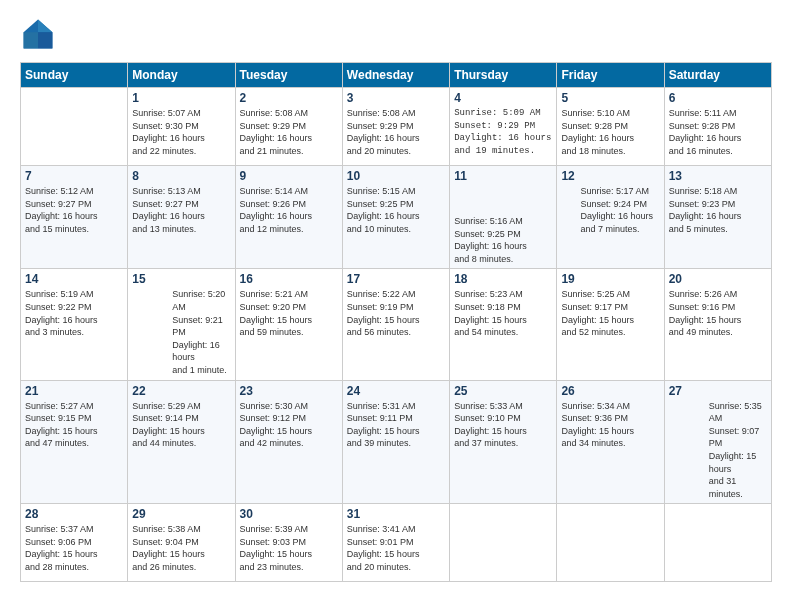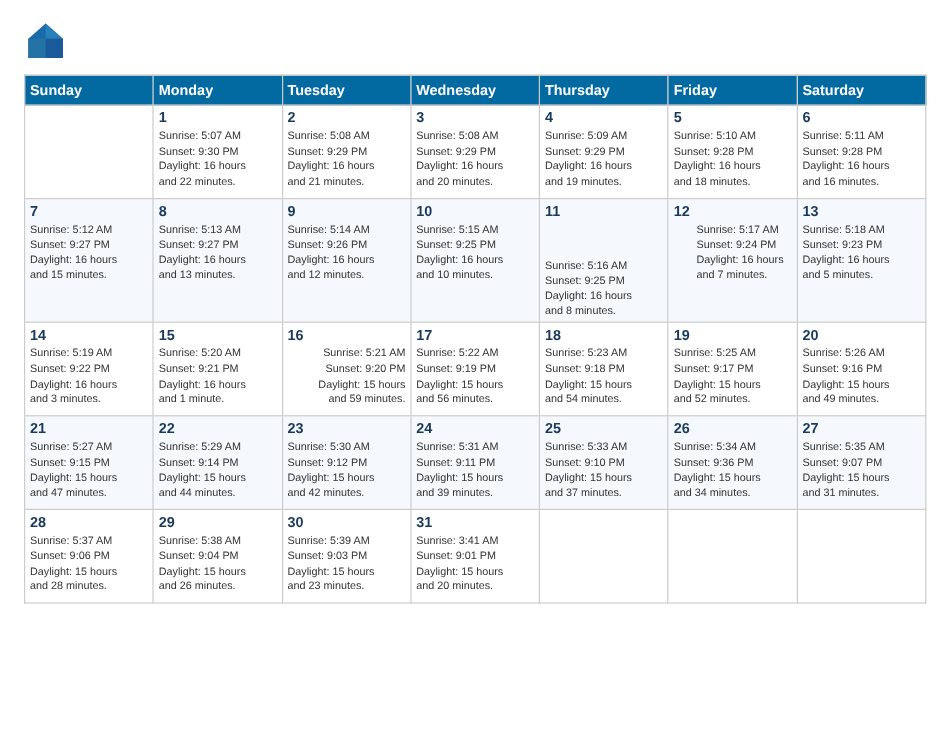--- a/index.html
+++ b/index.html
@@ -155,21 +155,21 @@
           </td>
           <td>
             <span class="day-num">3</span>
             <div class="day-info" style="white-space: pre-line;">Sunrise: 5:08 AM
 Sunset: 9:29 PM
 Daylight: 16 hours
 and 20 minutes.</div>
           </td>
           <td>
             <span class="day-num">4</span>
-            <div class="day-info" style="white-space: pre-line;">Sunrise: 5:09 AM
+            <div class="day-info" style="white-space: pre-line; font-family: Liberation Mono, monospace;">Sunrise: 5:09 AM
 Sunset: 9:29 PM
 Daylight: 16 hours
 and 19 minutes.</div>
           </td>
           <td>
             <span class="day-num">5</span>
             <div class="day-info" style="white-space: pre-line;">Sunrise: 5:10 AM
 Sunset: 9:28 PM
 Daylight: 16 hours
 and 18 minutes.</div>
@@ -236,28 +236,28 @@
         <tr>
           <td>
             <span class="day-num">14</span>
             <div class="day-info" style="white-space: pre-line;">Sunrise: 5:19 AM
 Sunset: 9:22 PM
 Daylight: 16 hours
 and 3 minutes.</div>
           </td>
           <td>
             <span class="day-num">15</span>
-            <div class="day-info" style="white-space: pre-line;">Sunrise: 5:20 AM
+            <div class="day-info" style="white-space: pre-line; margin-left: 40px;">Sunrise: 5:20 AM
 Sunset: 9:21 PM
 Daylight: 16 hours
 and 1 minute.</div>
           </td>
           <td>
             <span class="day-num">16</span>
-            <div class="day-info" style="white-space: pre-line; text-align: right;">Sunrise: 5:21 AM
+            <div class="day-info" style="white-space: pre-line;">Sunrise: 5:21 AM
 Sunset: 9:20 PM
 Daylight: 15 hours
 and 59 minutes.</div>
           </td>
           <td>
             <span class="day-num">17</span>
             <div class="day-info" style="white-space: pre-line;">Sunrise: 5:22 AM
 Sunset: 9:19 PM
 Daylight: 15 hours
 and 56 minutes.</div>
@@ -322,21 +322,21 @@
           </td>
           <td>
             <span class="day-num">26</span>
             <div class="day-info" style="white-space: pre-line;">Sunrise: 5:34 AM
 Sunset: 9:36 PM
 Daylight: 15 hours
 and 34 minutes.</div>
           </td>
           <td>
             <span class="day-num">27</span>
-            <div class="day-info" style="white-space: pre-line;">Sunrise: 5:35 AM
+            <div class="day-info" style="white-space: pre-line; margin-left: 40px;">Sunrise: 5:35 AM
 Sunset: 9:07 PM
 Daylight: 15 hours
 and 31 minutes.</div>
           </td>
         </tr>
         <tr>
           <td>
             <span class="day-num">28</span>
             <div class="day-info" style="white-space: pre-line;">Sunrise: 5:37 AM
 Sunset: 9:06 PM

